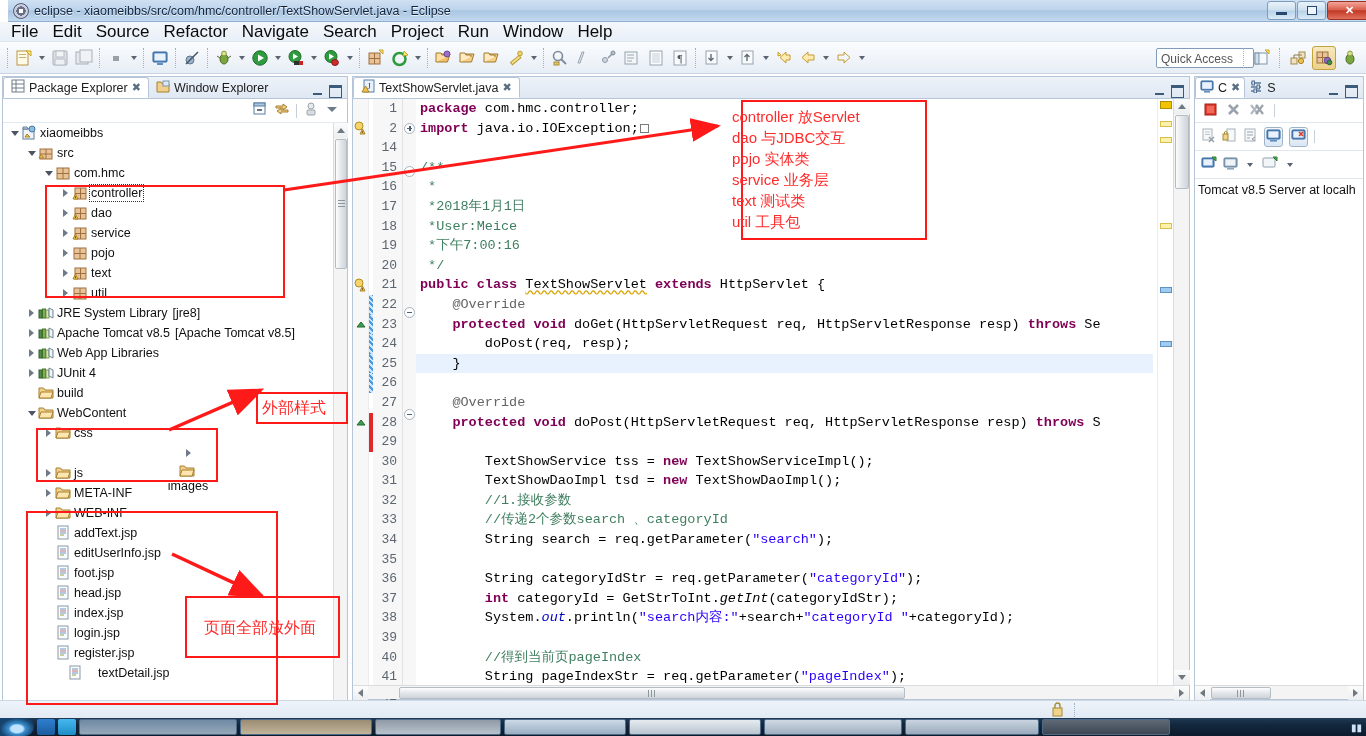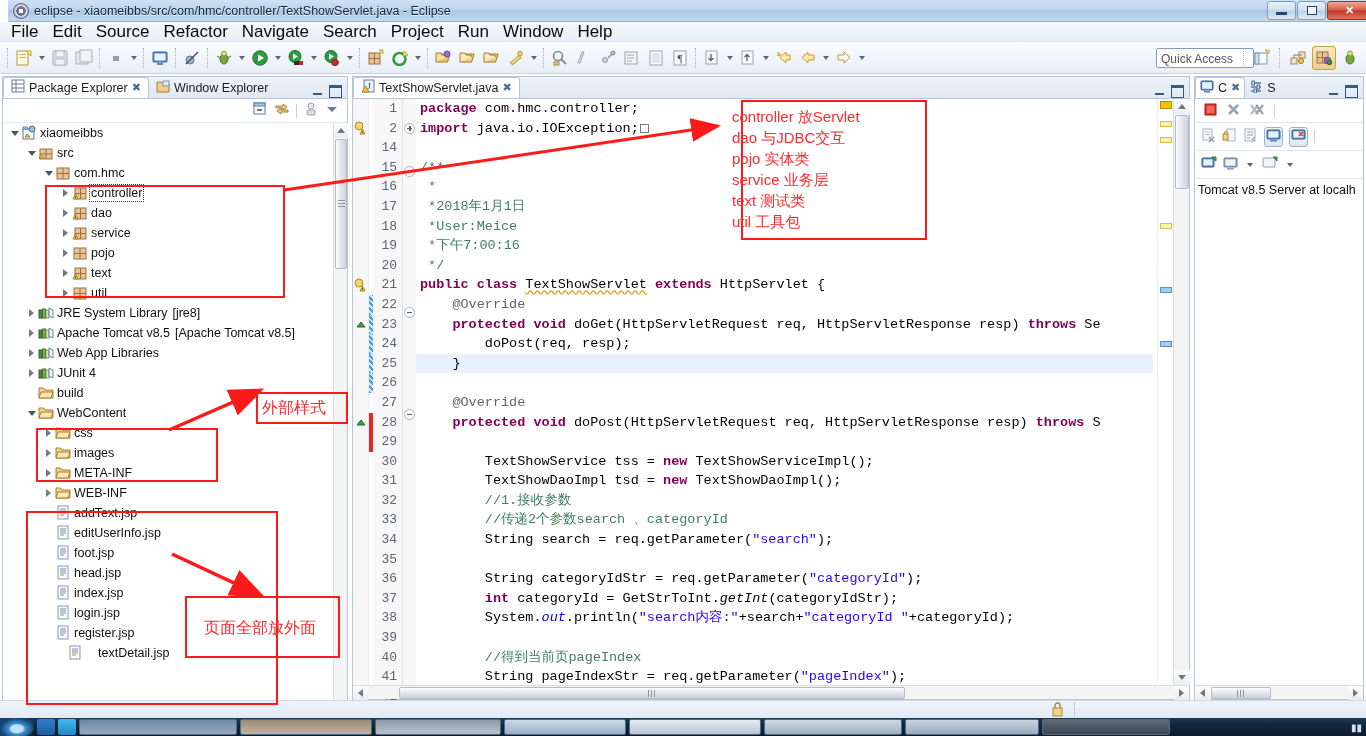--- a/index.html
+++ b/index.html
@@ -735,29 +735,39 @@
         <div class="tnode" style="padding-left: 40px;">
           <span class="twist closed"></span>
           <span class="ticon">
             <svg width="16" height="16">
               <path d="M1 13 L1 3 L5.5 3 L7 5 L15 5 L15 13 Z" fill="#f3cf8c" stroke="#a5802f"></path>
               <path d="M1 13 L3 7 L15 7 L13 13 Z" fill="#ffe6b0" stroke="#a5802f"></path>
             </svg>
           </span>
           <span class="tlabel">css</span>
         </div>
-        <div class="tnode" style="padding-left: 40px;">
+        <div class="tnode" style="padding-left: 40px; flex-direction: column;">
           <span class="twist closed"></span>
           <span class="ticon">
             <svg width="16" height="16">
               <path d="M1 13 L1 3 L5.5 3 L7 5 L15 5 L15 13 Z" fill="#f3cf8c" stroke="#a5802f"></path>
               <path d="M1 13 L3 7 L15 7 L13 13 Z" fill="#ffe6b0" stroke="#a5802f"></path>
             </svg>
           </span>
           <span class="tlabel">images</span>
+        </div>
+        <div class="tnode" style="padding-left: 40px;">
+          <span class="twist closed"></span>
+          <span class="ticon">
+            <svg width="16" height="16">
+              <path d="M1 13 L1 3 L5.5 3 L7 5 L15 5 L15 13 Z" fill="#f3cf8c" stroke="#a5802f"></path>
+              <path d="M1 13 L3 7 L15 7 L13 13 Z" fill="#ffe6b0" stroke="#a5802f"></path>
+            </svg>
+          </span>
+          <span class="tlabel">js</span>
         </div>
         <div class="tnode" style="padding-left: 40px;">
           <span class="twist closed"></span>
           <span class="ticon">
             <svg width="16" height="16">
               <path d="M1 13 L1 3 L5.5 3 L7 5 L15 5 L15 13 Z" fill="#f3cf8c" stroke="#a5802f"></path>
               <path d="M1 13 L3 7 L15 7 L13 13 Z" fill="#ffe6b0" stroke="#a5802f"></path>
             </svg>
           </span>
           <span class="tlabel">META-INF</span>

